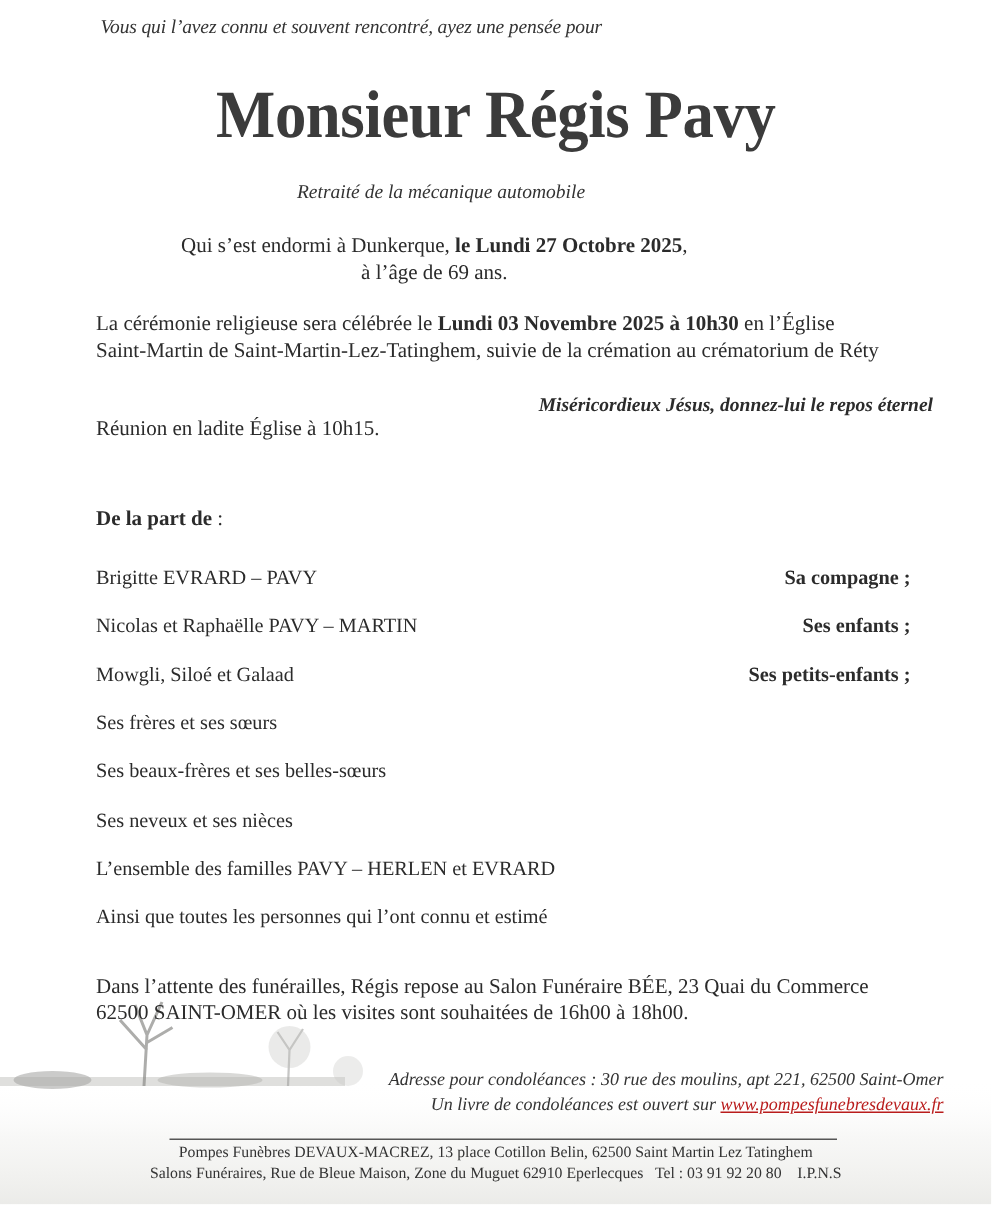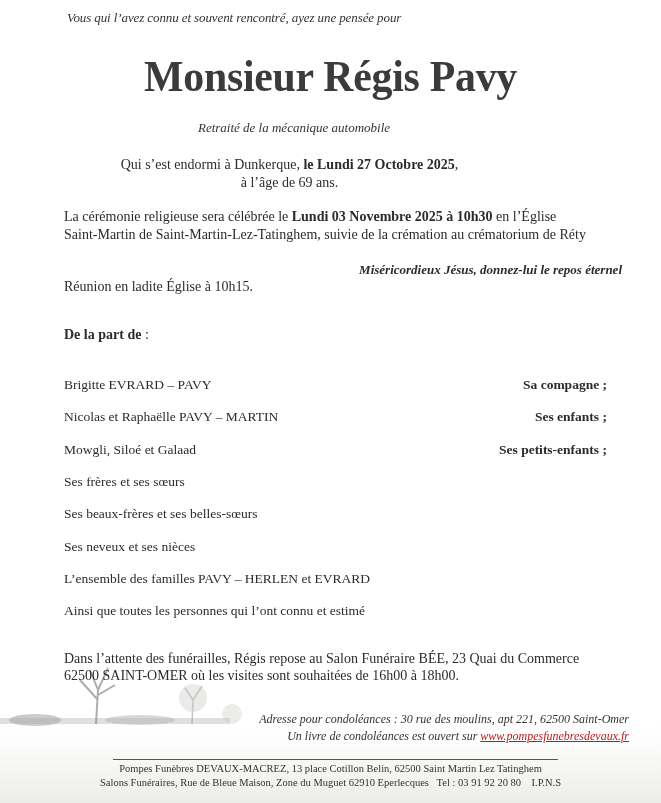--- a/index.html
+++ b/index.html
@@ -73,21 +73,21 @@
 
   <div class="abs body-text" style="top:209px;">
     <span>La cérémonie religieuse sera célébrée le </span><b>Lundi 03 Novembre 2025 à 10h30</b><span> en l’Église</span>
   </div>
   <div class="abs body-text" style="top:227px;">Saint-Martin de Saint-Martin-Lez-Tatinghem, suivie de la crémation au crématorium de Réty</div>
 
   <div class="abs prayer">Miséricordieux Jésus, donnez-lui le repos éternel</div>
 
   <div class="abs body-text" style="top:279px;">Réunion en ladite Église à 10h15.</div>
 
-  <div class="abs body-text" style="top:327px;text-align:center;">
+  <div class="abs body-text" style="top:339px;text-align:center;">
     <b>De la part de</b><span> :</span>
   </div>
 
   <div class="abs family-name" style="top:377px;">Brigitte EVRARD – PAVY</div>
   <div class="abs family-role" style="top:377px;">Sa compagne ;</div>
 
   <div class="abs family-name" style="top:409px;">Nicolas et Raphaëlle PAVY – MARTIN</div>
   <div class="abs family-role" style="top:409px;">Ses enfants ;</div>
 
   <div class="abs family-name" style="top:442px;">Mowgli, Siloé et Galaad</div>

